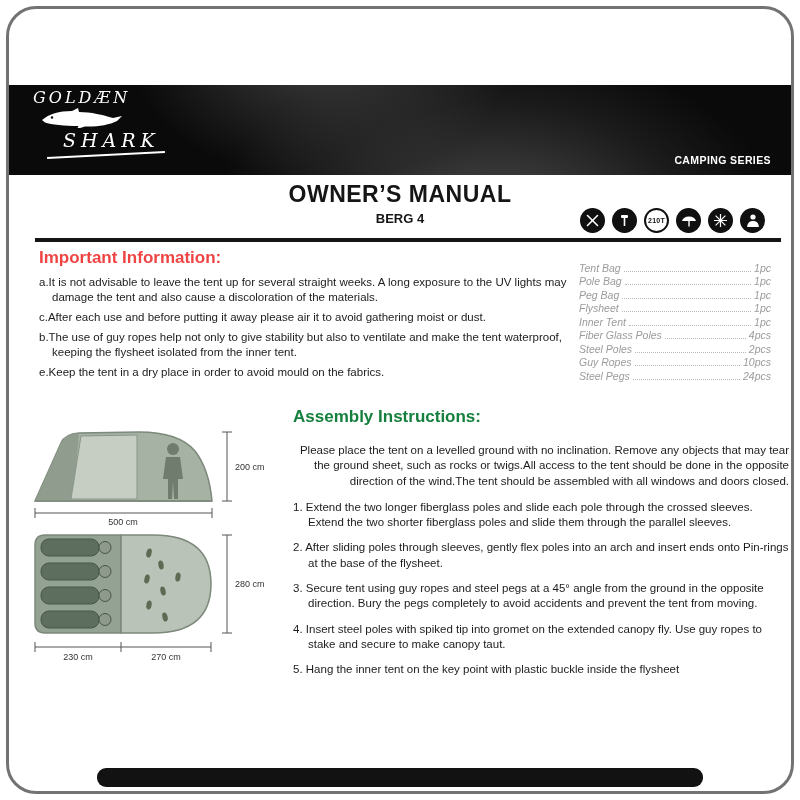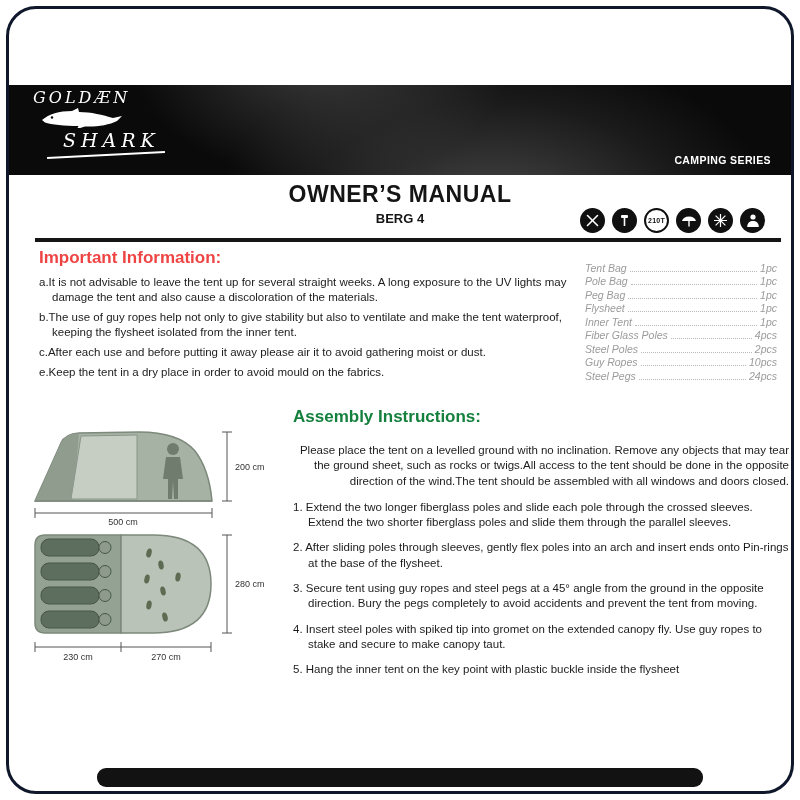--- a/index.html
+++ b/index.html
@@ -1,21 +1,21 @@
 <!DOCTYPE html>
 <html><head>
 <meta charset="utf-8">
 <style>
   html,body{margin:0;padding:0;}
   body{
     width:800px;height:800px;position:relative;background:#ffffff;
     font-family:"Liberation Sans","DejaVu Sans",sans-serif;color:#1c1c1c;
   }
   .sheet{
-    position:absolute;inset:6px;border:3px solid #0f172a;border-radius:30px;
+    position:absolute;inset:6px;border:3px solid #737373;border-radius:30px;
     background:#fff;overflow:hidden;
   }
   
   .band{
     position:absolute;left:0;right:0;top:76px;height:90px;
     background:
       radial-gradient(ellipse 430px 270px at 62% 155%, rgba(130,130,130,.55), rgba(70,70,70,.28) 45%, transparent 66%),
       radial-gradient(ellipse 320px 210px at 40% -35%, rgba(110,110,110,.5), transparent 60%),
       #0a0a0a;
   }
@@ -33,21 +33,21 @@
   .badges{position:absolute;right:26px;top:199px;display:flex;gap:7px;align-items:center;}
   .badge{width:25px;height:25px;border-radius:50%;background:#101010;display:flex;align-items:center;justify-content:center;flex:0 0 auto;}
   .badge.outline{width:21px;height:21px;background:#fff;border:2px solid #101010;color:#101010;font-size:7px;font-weight:bold;letter-spacing:.2px;}
   
   .rule{position:absolute;left:26px;right:10px;top:229px;height:4px;background:#151515;}
   
   .imp-head{position:absolute;left:30px;top:239px;font-size:17px;font-weight:bold;color:#ef4444;}
   .info-list{position:absolute;left:30px;top:266px;width:558px;font-size:11.5px;line-height:1.3;}
   .info-item{padding-left:13px;text-indent:-13px;margin-bottom:5px;}
   
-  .parts{position:absolute;right:14px;top:251px;width:192px;}
+  .parts{position:absolute;right:20px;top:251px;width:192px;}
   .part-row{display:flex;align-items:flex-end;height:13.5px;font-size:10.5px;font-style:italic;color:#9b9b9b;}
   .dots{flex:1;border-bottom:1.5px dotted #b8b8b8;margin:0 3px 2px 3px;}
   
   .diagrams{position:absolute;left:12px;top:408px;width:252px;}
   .diagrams svg{display:block;}
   
   .assembly{position:absolute;left:284px;top:398px;width:496px;}
   .asm-head{font-size:17px;font-weight:bold;color:#15803d;margin-bottom:16px;}
   .asm-intro{font-size:11.5px;line-height:1.33;margin-bottom:11px;text-align:right;}
   .step{font-size:11.5px;line-height:1.33;margin-bottom:10px;padding-left:15px;text-indent:-15px;}
@@ -119,22 +119,22 @@
           <path d="M1.2,14 C1.2,9.6 4,8 7,8 C10,8 12.8,9.6 12.8,14 Z" fill="#fff"></path>
         </svg>
     </div>
   </div>
 
   <div class="rule"></div>
 
   <div class="imp-head">Important Information:</div>
   <div class="info-list">
     <div class="info-item"><span>a.</span><span>It is not advisable to leave the tent up for several straight weeks. A long exposure to the UV lights may damage the tent and also cause a discoloration of the materials.</span></div>
+    <div class="info-item"><span>c.</span><span>After each use and before putting it away please air it to avoid gathering moist or dust.</span></div>
     <div class="info-item"><span>b.</span><span>The use of guy ropes help not only to give stability but also to ventilate and make the tent waterproof, keeping the flysheet isolated from the inner tent.</span></div>
-    <div class="info-item"><span>c.</span><span>After each use and before putting it away please air it to avoid gathering moist or dust.</span></div>
     <div class="info-item"><span>e.</span><span>Keep the tent in a dry place in order to avoid mould on the fabrics.</span></div>
   </div>
 
   <div class="parts">
     <div class="part-row">
         <span>Tent Bag</span>
         <span class="dots"></span>
         <span>1pc</span>
       </div>
     <div class="part-row">

